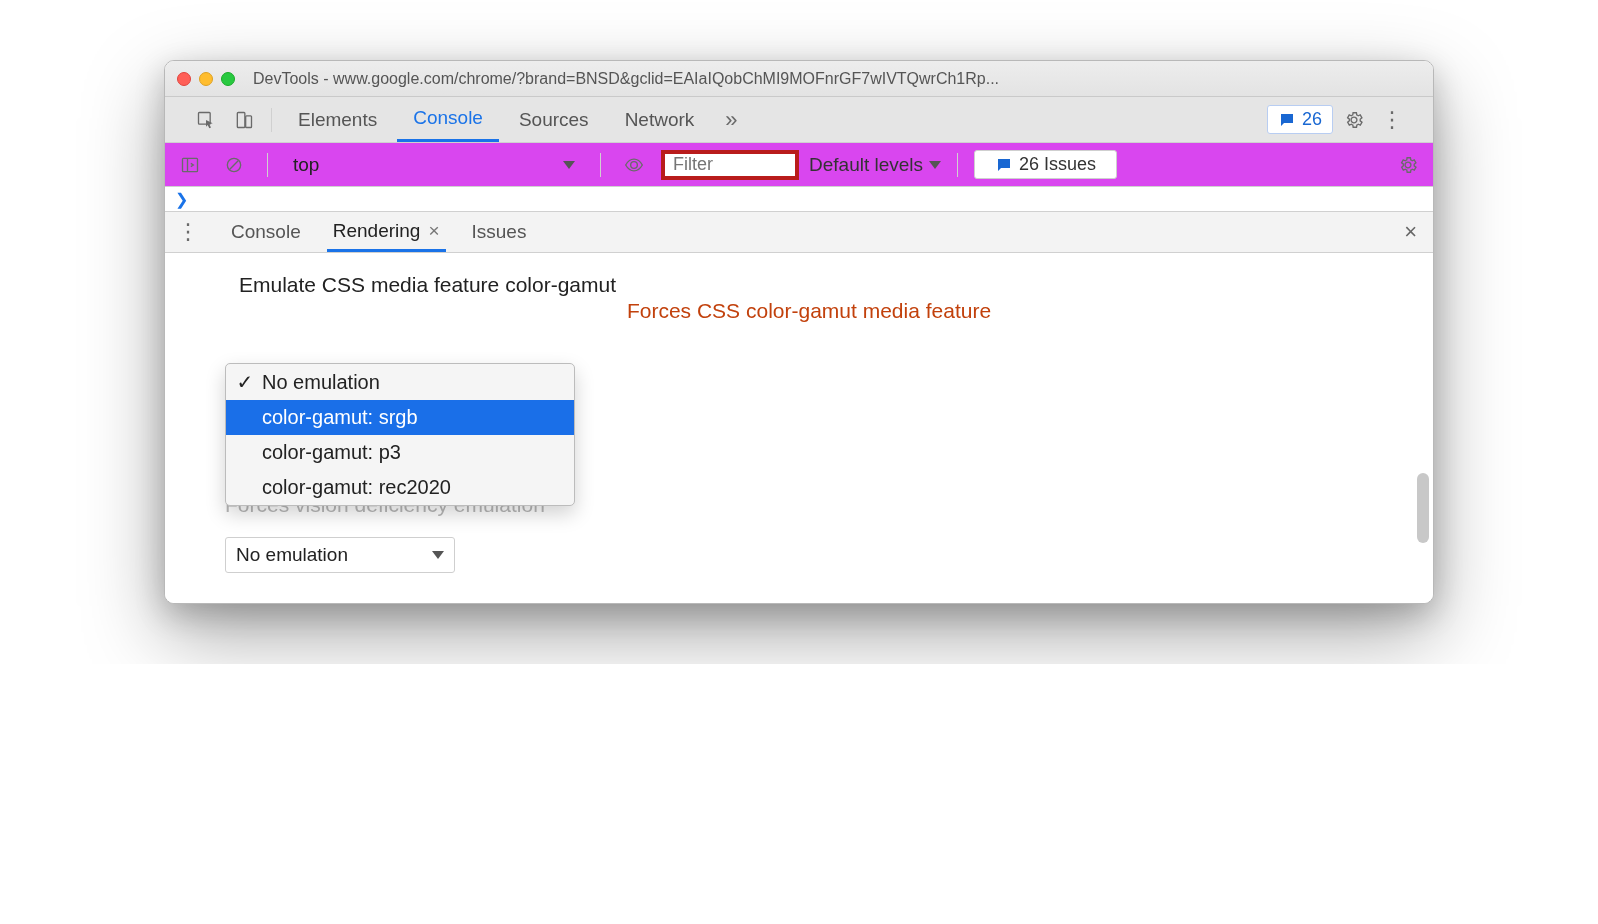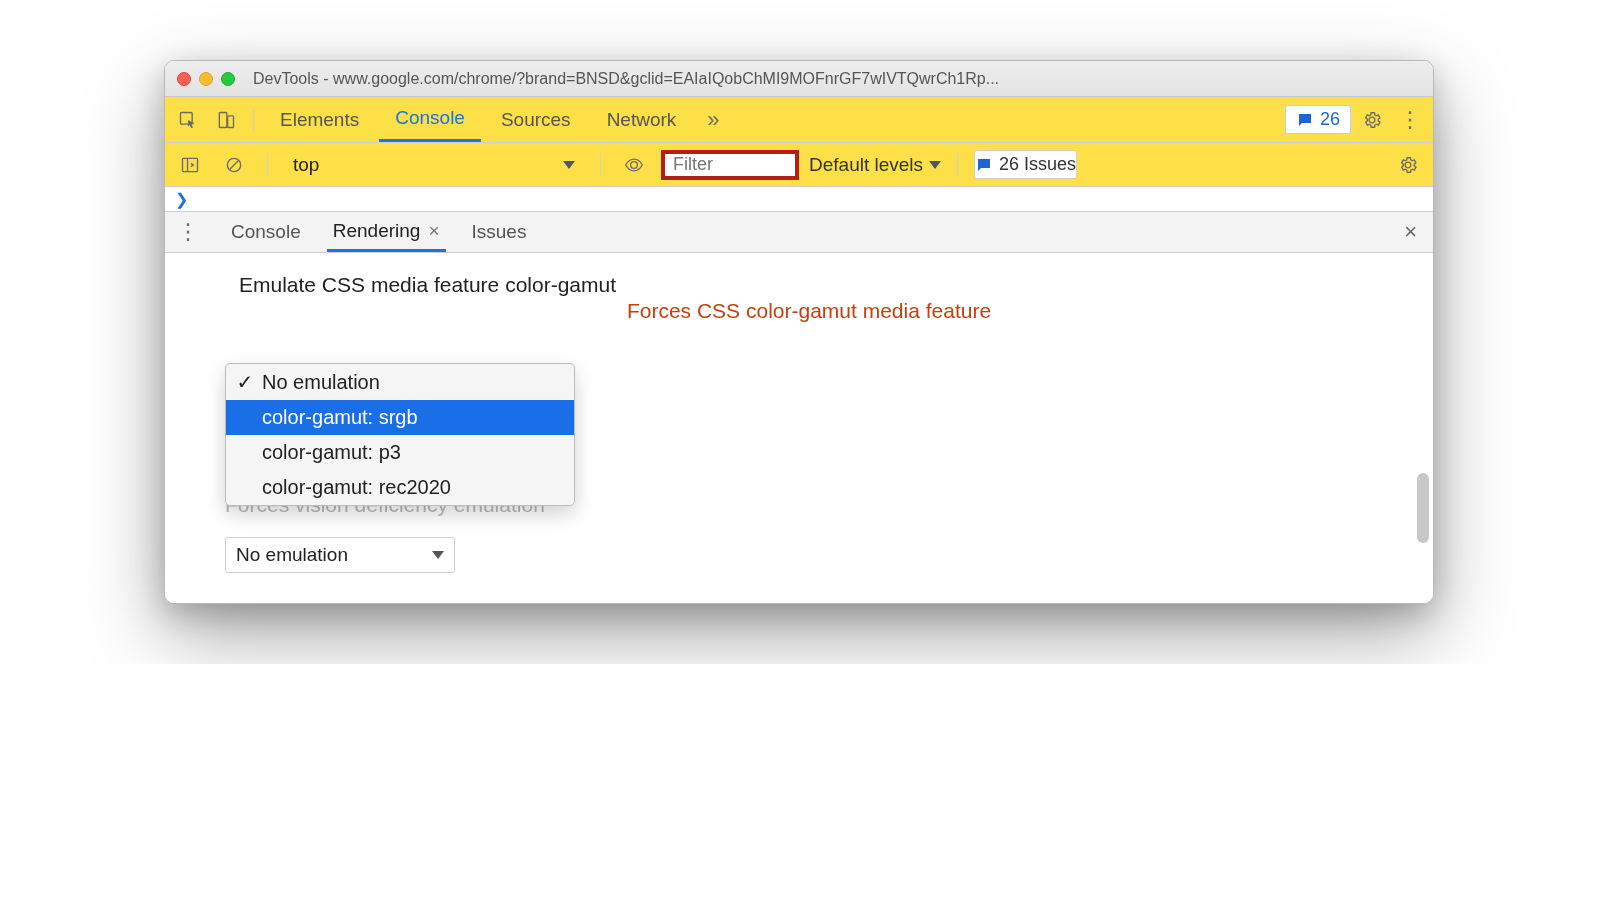--- a/index.html
+++ b/index.html
@@ -34,23 +34,23 @@
   .dot.red{background:#ff5f57;border:1px solid #e0443e;}
   .dot.yellow{background:#ffbd2e;border:1px solid #dea123;}
   .dot.green{background:#28c940;border:1px solid #1aab29;}
   .titlebar-title { color:#555; font-size:16px; white-space:nowrap; overflow:hidden; text-overflow:ellipsis;}
   
   .main-tabs {
     height:46px;
     display:flex;
     align-items:center;
     border-bottom:1px solid #d0d0d0;
-    padding:0 6px;
+    padding:0 24px;
     gap:4px;
-    background:#fde047;
+    background:#e5e5e5;
   }
   .icon-btn {
     width:34px;height:34px;
     display:flex;align-items:center;justify-content:center;
     color:#6a6a6a;
     border-radius:3px;
   }
   .icon-btn svg{width:20px;height:20px;stroke:currentColor;fill:none;stroke-width:1.6;}
   .vsep{width:1px;height:24px;background:#d0d0d0;margin:0 6px;}
   .tab { padding:0 16px; height:100%; display:flex;align-items:center; color:#555; font-size:19px; cursor:pointer;}
@@ -65,39 +65,39 @@
     font-size:18px;
     background:#fff;
   }
   .chip svg{width:18px;height:18px;fill:#1967d2;}
   
   .console-toolbar{
     height:44px;
     display:flex;align-items:center;
     gap:10px;
     padding:0 8px;
-    background:#fde047;
+    background:#d946ef;
     border-bottom:1px solid #d0d0d0;
   }
   .select-like{
     display:flex;align-items:center;justify-content:space-between;
     border:1px solid transparent;
     padding:2px 8px;
     min-width:300px;
     color:#222;font-size:19px;
   }
   .caret-down{width:0;height:0;border-left:6px solid transparent;border-right:6px solid transparent;border-top:8px solid #555;}
   .filter-input{
     border:4px solid #b91c1c;background:#fff;
     padding:4px 8px;height:30px;font-size:18px;width:138px;color:#888;
   }
   .levels{display:flex;align-items:center;gap:6px;color:#333;font-size:19px;}
   .issues-pill{
     display:flex;align-items:center;gap:6px;
-    border:1px solid #cfcfcf;border-radius:3px;padding:3px 0;font-size:18px;color:#333;background:#fff;
+    border:1px solid #cfcfcf;border-radius:3px;padding:3px 20px;font-size:18px;color:#333;background:#fff;
   }
   .issues-pill svg{width:18px;height:18px;fill:#1967d2;}
   
   .prompt-row{height:24px;display:flex;align-items:center;padding-left:10px;color:#1a73e8;font-size:16px;background:#fff;}
   
   .drawer-tabs{
     height:42px;display:flex;align-items:center;gap:20px;
     padding:0 6px;background:#f3f3f3;border-top:1px solid #d0d0d0;border-bottom:1px solid #d0d0d0;
   }
   .drawer-tab{display:flex;align-items:center;gap:8px;height:100%;padding:0 6px;color:#555;font-size:19px;cursor:pointer;}

